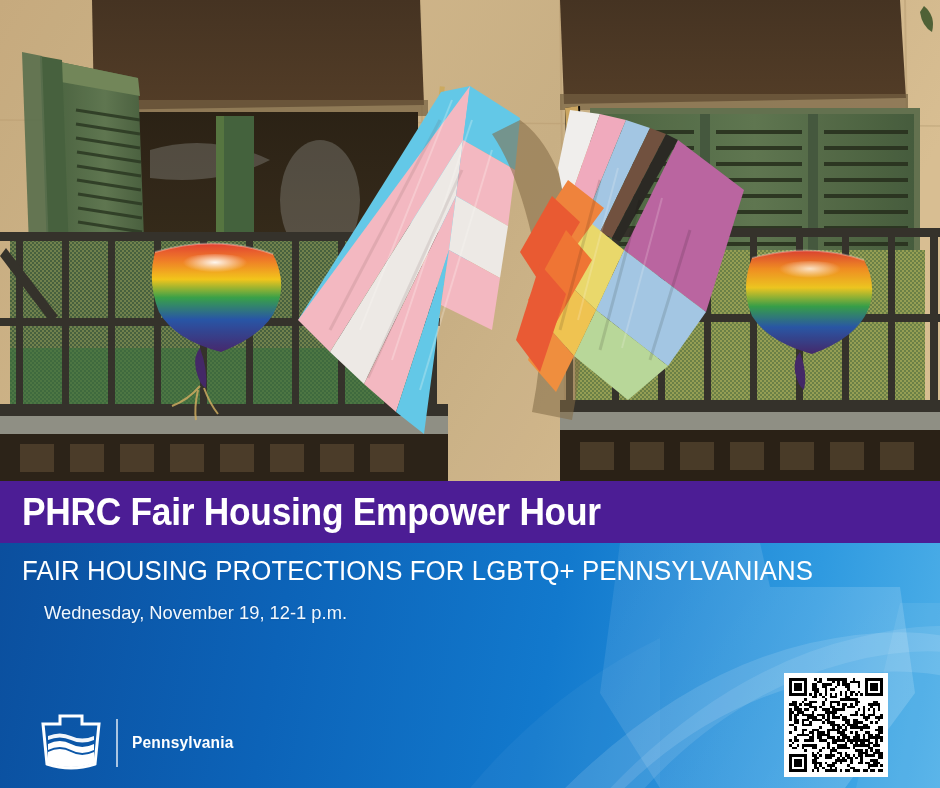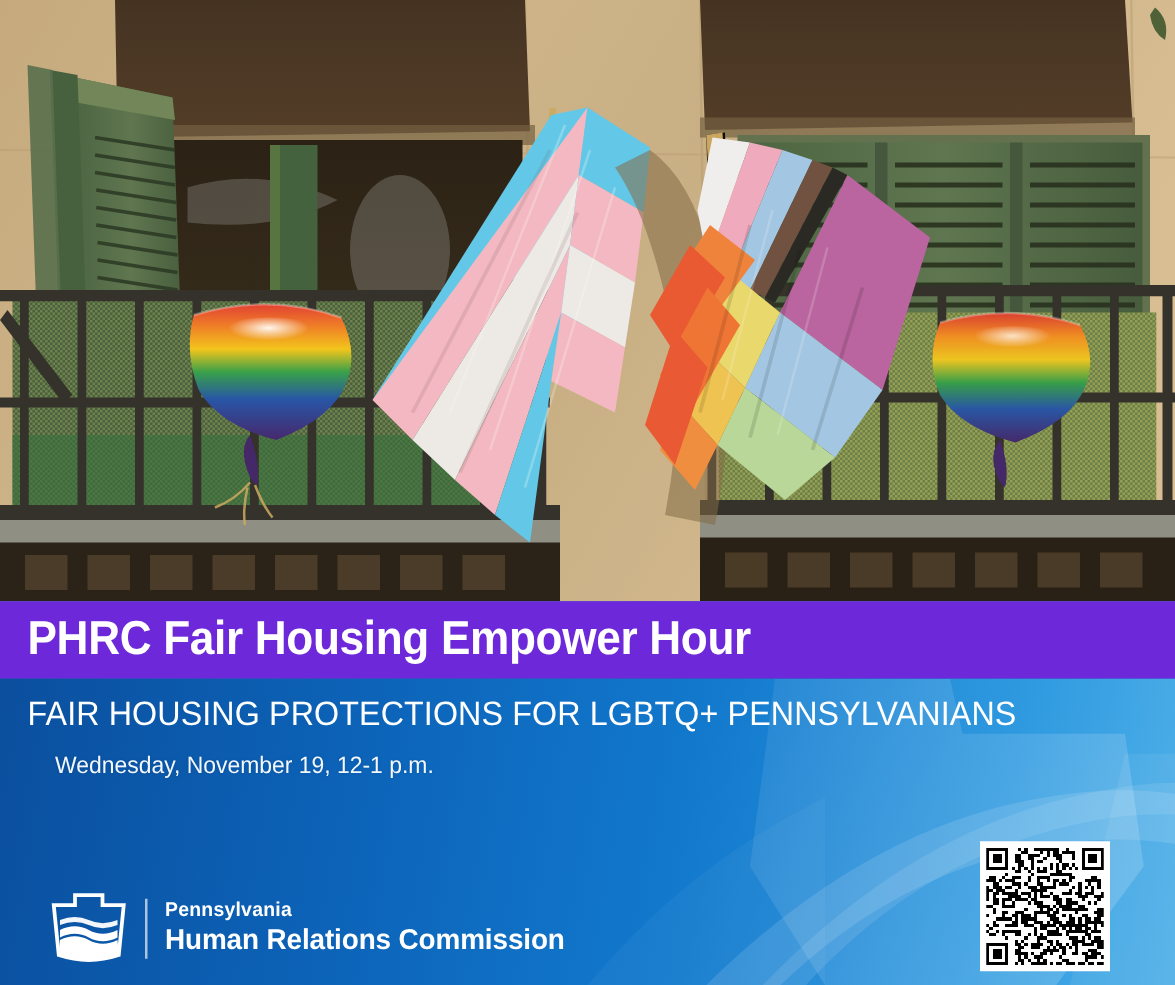--- a/index.html
+++ b/index.html
@@ -12,21 +12,21 @@
     background:#0d6cc4;
   }
 
   
   .photo { position:absolute; left:0; top:0; width:940px; height:481px; overflow:hidden; background:#c9b189; }
   .photo svg { display:block; width:940px; height:481px; }
 
   
   .title-band {
     position:absolute; left:0; top:481px; width:940px; height:62px;
-    background:#6d28d9;
+    background:#4c1d95;
   }
   .title-band .title {
     position:absolute; left:22px; top:50%; transform:translateY(-50%);
     color:#ffffff;
     font-size:38px; font-weight:bold;
     letter-spacing:-0.3px;
     transform-origin:left center;
     white-space:nowrap;
   }
   .title-inner { display:inline-block; transform:scaleX(0.93); transform-origin:left center; }
@@ -58,21 +58,21 @@
     text-shadow:0 0 2px rgba(0,40,90,0.25);
   }
   .body-line.l1 { top:602px;margin-left:22px; }
   .body-line.l2 { top:631px; }
   .bl-inner { display:inline-block; transform:scaleX(0.965); transform-origin:left center; }
 
   
   .logo { position:absolute; left:40px; top:714px; z-index:5; display:flex; align-items:center; }
   .logo-keystone { width:62px; height:58px; flex:none; }
   .logo-rule { width:2px; height:48px; background:rgba(255,255,255,0.65); margin:0 14px 0 14px; flex:none; }
-  .logo-text { display:flex; flex-direction:column; justify-content:center; }
+  .logo-text { display:flex; flex-direction:row; justify-content:center;text-align:right; }
   .logo-line1 { color:#fff; font-size:16px; font-weight:bold; letter-spacing:0.2px; line-height:1.05; }
   .logo-line2 { color:#fff; font-size:23px; font-weight:bold; letter-spacing:-0.1px; line-height:1.15; }
   .lt-in { display:inline-block; transform:scaleX(0.97); transform-origin:left center; }
 
   
   .qr { position:absolute; left:784px; top:673px; width:104px; height:104px; background:#ffffff; padding:5px; z-index:5; }
   .qr canvas, .qr svg { display:block; width:94px; height:94px; }
 </style>
 </head>
 <body>
@@ -450,21 +450,20 @@
   <div class="logo">
     <svg class="logo-keystone" viewBox="0 0 62 58" xmlns="http://www.w3.org/2000/svg" aria-hidden="true">
       <path d="M20,2 L42,2 L42,10 L59,10 L55,50 Q31,58 7,50 L3,10 L20,10 Z" fill="none" stroke="#ffffff" stroke-width="3"></path>
       <path d="M8,30 Q20,24 31,30 Q42,36 54,30 L54,36 Q42,42 31,36 Q20,30 8,36 Z" fill="#ffffff"></path>
       <path d="M8,38 Q20,32 31,38 Q42,44 54,38 L55,49 Q31,57 7,49 Z" fill="#ffffff"></path>
       <path d="M8,22 Q20,17 31,22 Q42,27 54,22 L54,26 Q42,31 31,26 Q20,21 8,26 Z" fill="#ffffff" opacity="0.95"></path>
     </svg>
     <div class="logo-rule"></div>
     <div class="logo-text">
       <div class="logo-line1"><span class="lt-in">Pennsylvania</span></div>
-      <div class="logo-line2"><span class="lt-in">Human Relations Commission</span></div>
     </div>
   </div>
 
   <div class="qr">
     <svg viewBox="0 0 37 37" xmlns="http://www.w3.org/2000/svg" shape-rendering="crispEdges" aria-hidden="true">
       <rect width="37" height="37" fill="#ffffff"></rect>
       <g fill="#000000" id="qr-modules">
           <path d="M0,0h1v1h-1zM1,0h1v1h-1zM2,0h1v1h-1zM3,0h1v1h-1zM4,0h1v1h-1zM5,0h1v1h-1zM6,0h1v1h-1zM10,0h1v1h-1zM12,0h1v1h-1zM15,0h1v1h-1zM16,0h1v1h-1zM17,0h1v1h-1zM18,0h1v1h-1zM19,0h1v1h-1zM20,0h1v1h-1zM21,0h1v1h-1zM22,0h1v1h-1zM25,0h1v1h-1zM30,0h1v1h-1zM31,0h1v1h-1zM32,0h1v1h-1zM33,0h1v1h-1zM34,0h1v1h-1zM35,0h1v1h-1zM36,0h1v1h-1zM0,1h1v1h-1zM6,1h1v1h-1zM11,1h1v1h-1zM12,1h1v1h-1zM17,1h1v1h-1zM19,1h1v1h-1zM21,1h1v1h-1zM22,1h1v1h-1zM24,1h1v1h-1zM25,1h1v1h-1zM26,1h1v1h-1zM27,1h1v1h-1zM30,1h1v1h-1zM36,1h1v1h-1zM0,2h1v1h-1zM2,2h1v1h-1zM3,2h1v1h-1zM4,2h1v1h-1zM6,2h1v1h-1zM9,2h1v1h-1zM10,2h1v1h-1zM13,2h1v1h-1zM14,2h1v1h-1zM15,2h1v1h-1zM16,2h1v1h-1zM19,2h1v1h-1zM21,2h1v1h-1zM22,2h1v1h-1zM23,2h1v1h-1zM27,2h1v1h-1zM30,2h1v1h-1zM32,2h1v1h-1zM33,2h1v1h-1zM34,2h1v1h-1zM36,2h1v1h-1zM0,3h1v1h-1zM2,3h1v1h-1zM3,3h1v1h-1zM4,3h1v1h-1zM6,3h1v1h-1zM9,3h1v1h-1zM10,3h1v1h-1zM13,3h1v1h-1zM14,3h1v1h-1zM18,3h1v1h-1zM22,3h1v1h-1zM23,3h1v1h-1zM27,3h1v1h-1zM30,3h1v1h-1zM32,3h1v1h-1zM33,3h1v1h-1zM34,3h1v1h-1zM36,3h1v1h-1zM0,4h1v1h-1zM2,4h1v1h-1zM3,4h1v1h-1zM4,4h1v1h-1zM6,4h1v1h-1zM9,4h1v1h-1zM10,4h1v1h-1zM11,4h1v1h-1zM14,4h1v1h-1zM16,4h1v1h-1zM17,4h1v1h-1zM23,4h1v1h-1zM30,4h1v1h-1zM32,4h1v1h-1zM33,4h1v1h-1zM34,4h1v1h-1zM36,4h1v1h-1zM0,5h1v1h-1zM6,5h1v1h-1zM10,5h1v1h-1zM11,5h1v1h-1zM14,5h1v1h-1zM20,5h1v1h-1zM22,5h1v1h-1zM24,5h1v1h-1zM25,5h1v1h-1zM27,5h1v1h-1zM30,5h1v1h-1zM36,5h1v1h-1zM0,6h1v1h-1zM1,6h1v1h-1zM2,6h1v1h-1zM3,6h1v1h-1zM4,6h1v1h-1zM5,6h1v1h-1zM6,6h1v1h-1zM8,6h1v1h-1zM10,6h1v1h-1zM12,6h1v1h-1zM14,6h1v1h-1zM16,6h1v1h-1zM18,6h1v1h-1zM20,6h1v1h-1zM22,6h1v1h-1zM24,6h1v1h-1zM26,6h1v1h-1zM28,6h1v1h-1zM30,6h1v1h-1zM31,6h1v1h-1zM32,6h1v1h-1zM33,6h1v1h-1zM34,6h1v1h-1zM35,6h1v1h-1zM36,6h1v1h-1zM9,7h1v1h-1zM10,7h1v1h-1zM13,7h1v1h-1zM16,7h1v1h-1zM17,7h1v1h-1zM18,7h1v1h-1zM22,7h1v1h-1zM23,7h1v1h-1zM6,8h1v1h-1zM14,8h1v1h-1zM20,8h1v1h-1zM21,8h1v1h-1zM22,8h1v1h-1zM23,8h1v1h-1zM24,8h1v1h-1zM25,8h1v1h-1zM26,8h1v1h-1zM1,9h1v1h-1zM2,9h1v1h-1zM5,9h1v1h-1zM8,9h1v1h-1zM9,9h1v1h-1zM10,9h1v1h-1zM13,9h1v1h-1zM16,9h1v1h-1zM17,9h1v1h-1zM18,9h1v1h-1zM19,9h1v1h-1zM26,9h1v1h-1zM27,9h1v1h-1zM33,9h1v1h-1zM34,9h1v1h-1zM0,10h1v1h-1zM1,10h1v1h-1zM2,10h1v1h-1zM4,10h1v1h-1zM6,10h1v1h-1zM7,10h1v1h-1zM8,10h1v1h-1zM13,10h1v1h-1zM16,10h1v1h-1zM19,10h1v1h-1zM21,10h1v1h-1zM22,10h1v1h-1zM24,10h1v1h-1zM26,10h1v1h-1zM31,10h1v1h-1zM32,10h1v1h-1zM33,10h1v1h-1zM34,10h1v1h-1zM35,10h1v1h-1zM2,11h1v1h-1zM3,11h1v1h-1zM8,11h1v1h-1zM9,11h1v1h-1zM10,11h1v1h-1zM12,11h1v1h-1zM16,11h1v1h-1zM17,11h1v1h-1zM21,11h1v1h-1zM23,11h1v1h-1zM24,11h1v1h-1zM25,11h1v1h-1zM29,11h1v1h-1zM32,11h1v1h-1zM35,11h1v1h-1zM0,12h1v1h-1zM2,12h1v1h-1zM3,12h1v1h-1zM4,12h1v1h-1zM6,12h1v1h-1zM7,12h1v1h-1zM10,12h1v1h-1zM13,12h1v1h-1zM14,12h1v1h-1zM15,12h1v1h-1zM17,12h1v1h-1zM18,12h1v1h-1zM19,12h1v1h-1zM20,12h1v1h-1zM21,12h1v1h-1zM27,12h1v1h-1zM29,12h1v1h-1zM31,12h1v1h-1zM33,12h1v1h-1zM35,12h1v1h-1zM0,13h1v1h-1zM1,13h1v1h-1zM3,13h1v1h-1zM4,13h1v1h-1zM5,13h1v1h-1zM9,13h1v1h-1zM14,13h1v1h-1zM15,13h1v1h-1zM16,13h1v1h-1zM17,13h1v1h-1zM18,13h1v1h-1zM26,13h1v1h-1zM29,13h1v1h-1zM33,13h1v1h-1zM0,14h1v1h-1zM2,14h1v1h-1zM3,14h1v1h-1zM5,14h1v1h-1zM6,14h1v1h-1zM7,14h1v1h-1zM8,14h1v1h-1zM9,14h1v1h-1zM11,14h1v1h-1zM12,14h1v1h-1zM13,14h1v1h-1zM15,14h1v1h-1zM17,14h1v1h-1zM20,14h1v1h-1zM24,14h1v1h-1zM25,14h1v1h-1zM26,14h1v1h-1zM28,14h1v1h-1zM29,14h1v1h-1zM31,14h1v1h-1zM32,14h1v1h-1zM33,14h1v1h-1zM36,14h1v1h-1zM0,15h1v1h-1zM2,15h1v1h-1zM7,15h1v1h-1zM8,15h1v1h-1zM9,15h1v1h-1zM10,15h1v1h-1zM13,15h1v1h-1zM15,15h1v1h-1zM17,15h1v1h-1zM18,15h1v1h-1zM19,15h1v1h-1zM21,15h1v1h-1zM22,15h1v1h-1zM29,15h1v1h-1zM30,15h1v1h-1zM31,15h1v1h-1zM34,15h1v1h-1zM35,15h1v1h-1zM36,15h1v1h-1zM0,16h1v1h-1zM2,16h1v1h-1zM3,16h1v1h-1zM5,16h1v1h-1zM6,16h1v1h-1zM7,16h1v1h-1zM9,16h1v1h-1zM10,16h1v1h-1zM11,16h1v1h-1zM12,16h1v1h-1zM14,16h1v1h-1zM15,16h1v1h-1zM21,16h1v1h-1zM22,16h1v1h-1zM23,16h1v1h-1zM25,16h1v1h-1zM26,16h1v1h-1zM30,16h1v1h-1zM35,16h1v1h-1zM2,17h1v1h-1zM3,17h1v1h-1zM5,17h1v1h-1zM8,17h1v1h-1zM13,17h1v1h-1zM15,17h1v1h-1zM16,17h1v1h-1zM17,17h1v1h-1zM22,17h1v1h-1zM23,17h1v1h-1zM25,17h1v1h-1zM26,17h1v1h-1zM27,17h1v1h-1zM28,17h1v1h-1zM32,17h1v1h-1zM34,17h1v1h-1zM0,18h1v1h-1zM1,18h1v1h-1zM5,18h1v1h-1zM6,18h1v1h-1zM7,18h1v1h-1zM8,18h1v1h-1zM16,18h1v1h-1zM17,18h1v1h-1zM18,18h1v1h-1zM19,18h1v1h-1zM21,18h1v1h-1zM23,18h1v1h-1zM24,18h1v1h-1zM25,18h1v1h-1zM26,18h1v1h-1zM29,18h1v1h-1zM30,18h1v1h-1zM2,19h1v1h-1zM12,19h1v1h-1zM17,19h1v1h-1zM19,19h1v1h-1zM20,19h1v1h-1zM22,19h1v1h-1zM24,19h1v1h-1zM25,19h1v1h-1zM26,19h1v1h-1zM27,19h1v1h-1zM28,19h1v1h-1zM29,19h1v1h-1zM30,19h1v1h-1zM31,19h1v1h-1zM35,19h1v1h-1zM36,19h1v1h-1zM2,20h1v1h-1zM5,20h1v1h-1zM6,20h1v1h-1zM9,20h1v1h-1zM10,20h1v1h-1zM11,20h1v1h-1zM15,20h1v1h-1zM16,20h1v1h-1zM17,20h1v1h-1zM18,20h1v1h-1zM19,20h1v1h-1zM21,20h1v1h-1zM22,20h1v1h-1zM28,20h1v1h-1zM34,20h1v1h-1zM35,20h1v1h-1zM36,20h1v1h-1zM0,21h1v1h-1zM5,21h1v1h-1zM8,21h1v1h-1zM9,21h1v1h-1zM11,21h1v1h-1zM12,21h1v1h-1zM13,21h1v1h-1zM15,21h1v1h-1zM19,21h1v1h-1zM20,21h1v1h-1zM21,21h1v1h-1zM24,21h1v1h-1zM26,21h1v1h-1zM30,21h1v1h-1zM31,21h1v1h-1zM35,21h1v1h-1zM36,21h1v1h-1zM3,22h1v1h-1zM4,22h1v1h-1zM5,22h1v1h-1zM6,22h1v1h-1zM7,22h1v1h-1zM9,22h1v1h-1zM11,22h1v1h-1zM12,22h1v1h-1zM13,22h1v1h-1zM14,22h1v1h-1zM15,22h1v1h-1zM20,22h1v1h-1zM21,22h1v1h-1zM22,22h1v1h-1zM26,22h1v1h-1zM27,22h1v1h-1zM29,22h1v1h-1zM31,22h1v1h-1zM32,22h1v1h-1zM34,22h1v1h-1zM35,22h1v1h-1zM2,23h1v1h-1zM8,23h1v1h-1zM9,23h1v1h-1zM11,23h1v1h-1zM12,23h1v1h-1zM15,23h1v1h-1zM16,23h1v1h-1zM17,23h1v1h-1zM19,23h1v1h-1zM21,23h1v1h-1zM22,23h1v1h-1zM23,23h1v1h-1zM25,23h1v1h-1zM26,23h1v1h-1zM27,23h1v1h-1zM29,23h1v1h-1zM31,23h1v1h-1zM32,23h1v1h-1zM33,23h1v1h-1zM34,23h1v1h-1zM35,23h1v1h-1zM36,23h1v1h-1zM0,24h1v1h-1zM2,24h1v1h-1zM3,24h1v1h-1zM6,24h1v1h-1zM7,24h1v1h-1zM8,24h1v1h-1zM9,24h1v1h-1zM12,24h1v1h-1zM13,24h1v1h-1zM14,24h1v1h-1zM17,24h1v1h-1zM18,24h1v1h-1zM19,24h1v1h-1zM20,24h1v1h-1zM21,24h1v1h-1zM23,24h1v1h-1zM24,24h1v1h-1zM25,24h1v1h-1zM26,24h1v1h-1zM27,24h1v1h-1zM28,24h1v1h-1zM29,24h1v1h-1zM30,24h1v1h-1zM31,24h1v1h-1zM34,24h1v1h-1zM36,24h1v1h-1zM1,25h1v1h-1zM15,25h1v1h-1zM17,25h1v1h-1zM18,25h1v1h-1zM22,25h1v1h-1zM24,25h1v1h-1zM26,25h1v1h-1zM28,25h1v1h-1zM29,25h1v1h-1zM31,25h1v1h-1zM32,25h1v1h-1zM34,25h1v1h-1zM0,26h1v1h-1zM3,26h1v1h-1zM5,26h1v1h-1zM6,26h1v1h-1zM7,26h1v1h-1zM8,26h1v1h-1zM9,26h1v1h-1zM10,26h1v1h-1zM15,26h1v1h-1zM19,26h1v1h-1zM20,26h1v1h-1zM21,26h1v1h-1zM22,26h1v1h-1zM25,26h1v1h-1zM26,26h1v1h-1zM27,26h1v1h-1zM28,26h1v1h-1zM29,26h1v1h-1zM30,26h1v1h-1zM31,26h1v1h-1zM33,26h1v1h-1zM34,26h1v1h-1zM35,26h1v1h-1zM1,27h1v1h-1zM2,27h1v1h-1zM5,27h1v1h-1zM9,27h1v1h-1zM10,27h1v1h-1zM13,27h1v1h-1zM15,27h1v1h-1zM17,27h1v1h-1zM19,27h1v1h-1zM20,27h1v1h-1zM21,27h1v1h-1zM22,27h1v1h-1zM23,27h1v1h-1zM25,27h1v1h-1zM31,27h1v1h-1zM32,27h1v1h-1zM6,28h1v1h-1zM12,28h1v1h-1zM16,28h1v1h-1zM17,28h1v1h-1zM18,28h1v1h-1zM26,28h1v1h-1zM27,28h1v1h-1zM28,28h1v1h-1zM30,28h1v1h-1zM32,28h1v1h-1zM34,28h1v1h-1zM35,28h1v1h-1zM9,29h1v1h-1zM11,29h1v1h-1zM16,29h1v1h-1zM19,29h1v1h-1zM20,29h1v1h-1zM22,29h1v1h-1zM27,29h1v1h-1zM28,29h1v1h-1zM29,29h1v1h-1zM30,29h1v1h-1zM33,29h1v1h-1zM34,29h1v1h-1zM35,29h1v1h-1zM36,29h1v1h-1zM0,30h1v1h-1zM1,30h1v1h-1zM2,30h1v1h-1zM3,30h1v1h-1zM4,30h1v1h-1zM5,30h1v1h-1zM6,30h1v1h-1zM9,30h1v1h-1zM10,30h1v1h-1zM12,30h1v1h-1zM14,30h1v1h-1zM15,30h1v1h-1zM16,30h1v1h-1zM17,30h1v1h-1zM20,30h1v1h-1zM22,30h1v1h-1zM23,30h1v1h-1zM25,30h1v1h-1zM27,30h1v1h-1zM28,30h1v1h-1zM30,30h1v1h-1zM31,30h1v1h-1zM32,30h1v1h-1zM33,30h1v1h-1zM35,30h1v1h-1zM36,30h1v1h-1zM0,31h1v1h-1zM6,31h1v1h-1zM10,31h1v1h-1zM11,31h1v1h-1zM14,31h1v1h-1zM15,31h1v1h-1zM16,31h1v1h-1zM19,31h1v1h-1zM21,31h1v1h-1zM23,31h1v1h-1zM24,31h1v1h-1zM26,31h1v1h-1zM28,31h1v1h-1zM35,31h1v1h-1zM36,31h1v1h-1zM0,32h1v1h-1zM2,32h1v1h-1zM3,32h1v1h-1zM4,32h1v1h-1zM6,32h1v1h-1zM9,32h1v1h-1zM10,32h1v1h-1zM18,32h1v1h-1zM19,32h1v1h-1zM20,32h1v1h-1zM21,32h1v1h-1zM22,32h1v1h-1zM24,32h1v1h-1zM28,32h1v1h-1zM32,32h1v1h-1zM33,32h1v1h-1zM34,32h1v1h-1zM0,33h1v1h-1zM2,33h1v1h-1zM3,33h1v1h-1zM4,33h1v1h-1zM6,33h1v1h-1zM9,33h1v1h-1zM10,33h1v1h-1zM11,33h1v1h-1zM12,33h1v1h-1zM14,33h1v1h-1zM17,33h1v1h-1zM18,33h1v1h-1zM20,33h1v1h-1zM24,33h1v1h-1zM27,33h1v1h-1zM28,33h1v1h-1zM30,33h1v1h-1zM31,33h1v1h-1zM33,33h1v1h-1zM34,33h1v1h-1zM35,33h1v1h-1zM0,34h1v1h-1zM2,34h1v1h-1zM3,34h1v1h-1zM4,34h1v1h-1zM6,34h1v1h-1zM10,34h1v1h-1zM12,34h1v1h-1zM15,34h1v1h-1zM16,34h1v1h-1zM17,34h1v1h-1zM23,34h1v1h-1zM31,34h1v1h-1zM32,34h1v1h-1zM33,34h1v1h-1zM34,34h1v1h-1zM36,34h1v1h-1zM0,35h1v1h-1zM6,35h1v1h-1zM10,35h1v1h-1zM11,35h1v1h-1zM13,35h1v1h-1zM16,35h1v1h-1zM18,35h1v1h-1zM24,35h1v1h-1zM25,35h1v1h-1zM31,35h1v1h-1zM0,36h1v1h-1zM1,36h1v1h-1zM2,36h1v1h-1zM3,36h1v1h-1zM4,36h1v1h-1zM5,36h1v1h-1zM6,36h1v1h-1zM9,36h1v1h-1zM11,36h1v1h-1zM14,36h1v1h-1zM15,36h1v1h-1zM16,36h1v1h-1zM17,36h1v1h-1zM18,36h1v1h-1zM20,36h1v1h-1zM22,36h1v1h-1zM23,36h1v1h-1zM25,36h1v1h-1zM26,36h1v1h-1zM27,36h1v1h-1zM29,36h1v1h-1zM30,36h1v1h-1zM32,36h1v1h-1zM33,36h1v1h-1zM35,36h1v1h-1zM36,36h1v1h-1z"></path>
         </g>
     </svg>

